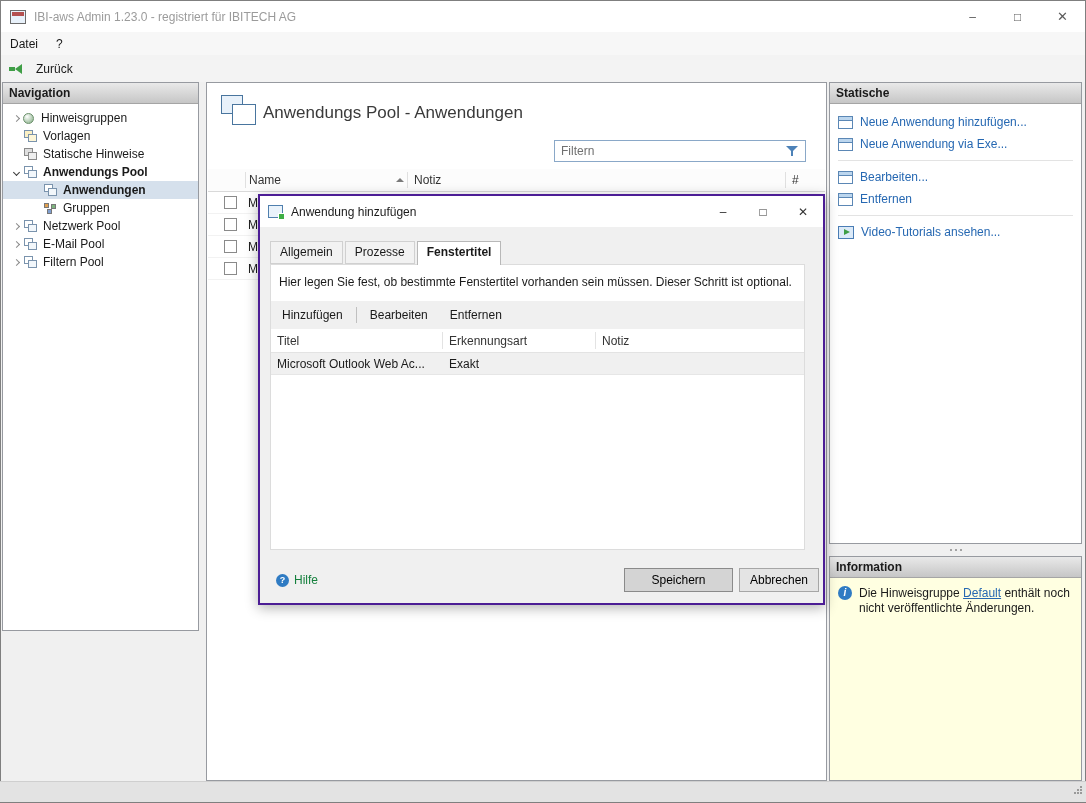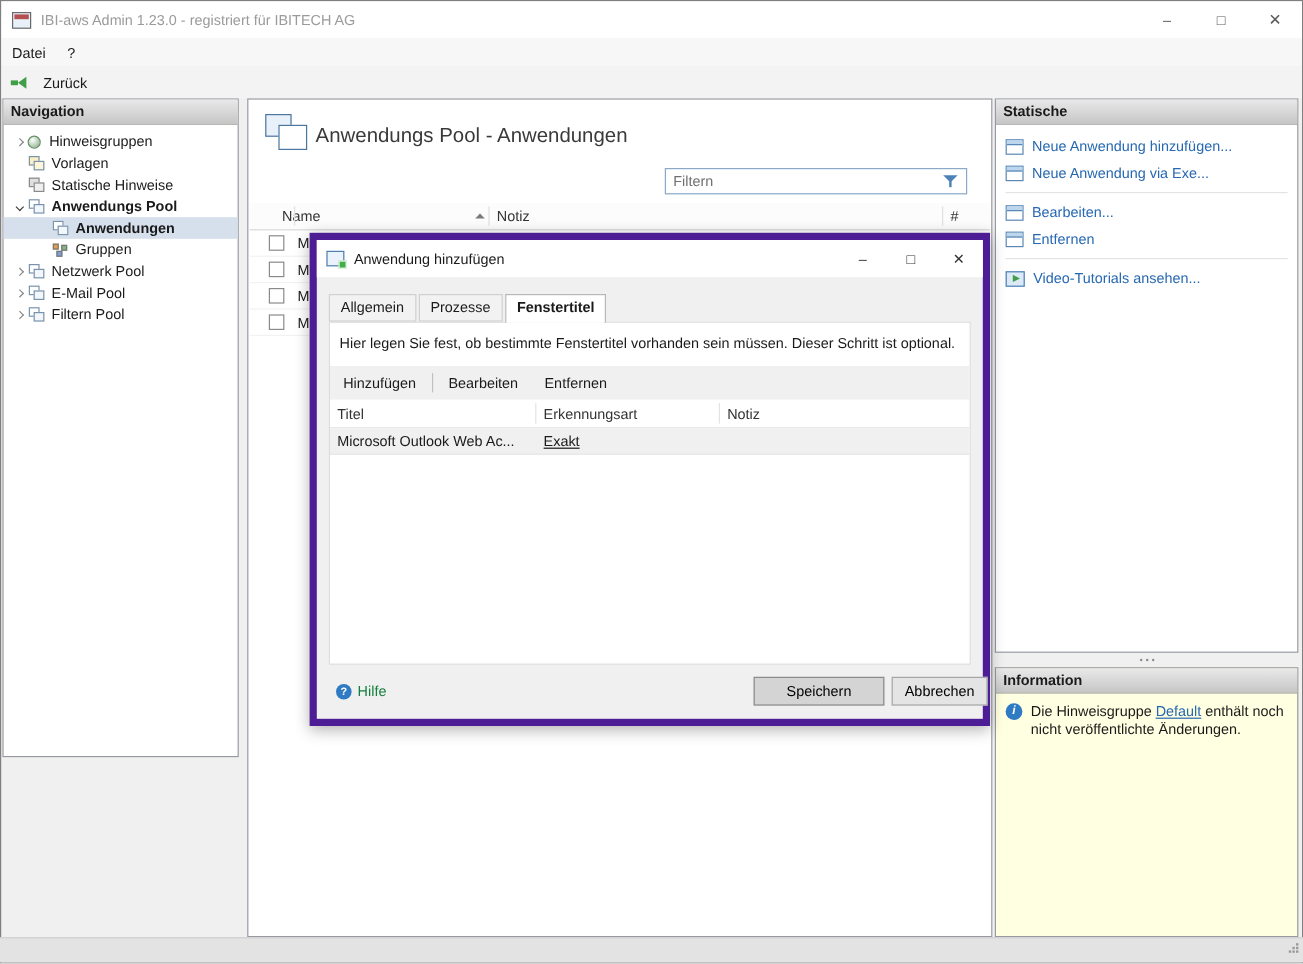--- a/index.html
+++ b/index.html
@@ -67,21 +67,21 @@
   .main-title { position:absolute; left:56px; top:20px; font-size:17px; color:#3a3a3a; }
   .filter-box { position:absolute; left:347px; top:57px; width:252px; height:22px; border:1px solid #8aa8c8; background:#fff;
                 display:flex; align-items:center; }
   .filter-box input { flex:1; border:none; outline:none; height:18px; padding-left:6px; font:12px "Liberation Sans", sans-serif; color:#333; background:transparent; }
   .filter-box input::placeholder { color:#707070; opacity:1; }
   .funnel { position:relative; width:13px; height:12px; margin-right:6px; flex:none; }
   .funnel::before { content:""; position:absolute; left:0; top:1px; border-left:6px solid transparent; border-right:6px solid transparent; border-top:6px solid #4d82b8; }
   .funnel::after { content:""; position:absolute; left:5px; top:6px; width:2px; height:5px; background:#4d82b8; }
   .mtable-header { position:absolute; left:1px; right:1px; top:86px; height:23px; background:#fcfcfc; border-bottom:1px solid #d9d9d9; }
   .mth { position:absolute; top:4px; color:#333; }
-  .mth.name { left:27px; } .mth.notiz { left:206px; } .mth.num { left:584px; }
+  .mth.name { left:41px; } .mth.notiz { left:206px; } .mth.num { left:584px; }
   .sortup { position:absolute; left:188px; top:9px; width:0; height:0; border-left:4px solid transparent; border-right:4px solid transparent; border-bottom:4px solid #7a7a7a; }
   .vsep { position:absolute; top:3px; width:1px; height:16px; background:#e0e0e0; }
   .mrow { position:absolute; left:1px; right:1px; height:22px; border-bottom:1px solid #f2f2f2; display:flex; align-items:center; }
   .cb { width:13px; height:13px; border:1px solid #8a8a8a; background:#fff; margin-left:16px; flex:none; }
   .mrow .lbl { margin-left:11px; }
 
   
   #actions-panel { left:829px; top:82px; width:253px; height:462px; }
   .act-list { padding-top:7px; }
   .act-item { display:flex; align-items:center; height:22px; padding-left:8px; color:#2668b2; cursor:pointer; }
@@ -98,41 +98,41 @@
   #info-panel { left:829px; top:556px; width:253px; height:225px; background:#ffffe1; }
   .info-body { display:flex; padding:8px 8px 0 8px; }
   .info-ico { width:14px; height:14px; border-radius:50%; background:#2f7bc3; color:#fff; flex:none; margin-right:7px;
               font-size:10px; font-weight:bold; font-style:italic; text-align:center; line-height:14px; }
   .info-ico::before { content:"i"; }
   .info-text { line-height:15px; }
   .info-text a { color:#2668b2; text-decoration:underline; cursor:pointer; }
 
   
   .dialog { position:absolute; left:258px; top:194px; width:567px; height:411px; background:#f0f0f0;
-            border:6px solid #4c1d95; box-shadow:0 3px 12px rgba(0,0,0,.3); z-index:10; }
+            border:2px solid #4c1d95; box-shadow:0 3px 12px rgba(0,0,0,.3); z-index:10; }
   .dlg-titlebar { position:absolute; left:0; top:0; width:100%; height:31px; background:#fff; display:flex; align-items:center; }
   .dlg-ico { position:relative; width:15px; height:13px; margin:0 8px; border:1px solid #4f7fae; background:#eaf3fb; flex:none; }
   .dlg-ico .plus { position:absolute; right:-3px; bottom:-3px; width:7px; height:7px; background:#3faf46; border:1px solid #fff; }
   .dlg-controls { margin-left:auto; display:flex; height:100%; }
   .dlg-btn { width:40px; height:100%; display:flex; align-items:center; justify-content:center; color:#333; }
   .tabs { position:absolute; left:10px; top:46px; height:23px; display:flex; align-items:flex-end; z-index:3; }
   .tab { padding:3px 9px 4px; background:#f2f2f2; border:1px solid #d0d0d0; margin-right:2px; margin-bottom:1px; color:#1a1a1a; }
   .tab.active { background:#fff; border-color:#b8b8b8; border-bottom:none; font-weight:bold; padding-bottom:6px; margin-bottom:0; }
   .tab-page { position:absolute; left:10px; top:68px; width:535px; height:286px; background:#fff; border:1px solid #dcdcdc; overflow:hidden; }
   .dlg-desc { padding:10px 8px 12px 8px; color:#1a1a1a; }
   .dlg-toolbar { height:28px; background:#f0f0f0; display:flex; align-items:center; }
   .dtb-btn { padding:0 10px; height:22px; line-height:22px; margin:0 1px; }
   .dtb-sep { width:1px; height:16px; background:#c0c0c0; margin:0 2px; }
   .dtable-header { position:relative; height:24px; border-bottom:1px solid #e3e3e3; }
   .dth { position:absolute; top:5px; color:#333; }
   .dth.c1 { left:6px; } .dth.c2 { left:178px; } .dth.c3 { left:331px; }
   .dvsep { position:absolute; top:3px; width:1px; height:17px; background:#e3e3e3; }
   .drow { height:22px; background:#f0f0f0; border-bottom:1px solid #e6e6e6; position:relative; }
   .dtd { position:absolute; top:4px; }
-  .dtd.c1 { left:6px; } .dtd.c2 { left:178px;text-decoration:underline; } .dtd.c3 { left:331px; }
+  .dtd.c1 { left:6px; } .dtd.c2 { left:178px; } .dtd.c3 { left:331px; }
   .dlg-bottom { position:absolute; left:0; bottom:0; width:100%; height:44px; }
   .help-link { position:absolute; left:16px; top:14px; display:flex; align-items:center; color:#15803d; cursor:pointer; }
   .help-ico { width:13px; height:13px; border-radius:50%; background:#2f7bc3; color:#fff; font-size:9px; font-weight:bold;
               text-align:center; line-height:13px; margin-right:5px; }
   .help-ico::before { content:"?"; }
   .btn { position:absolute; top:9px; height:24px; text-align:center; line-height:22px; font:12px "Liberation Sans", sans-serif; }
   .btn.save { left:364px; width:109px; background:#d4d4d4; border:1px solid #8a8a8a; }
   .btn.cancel { left:479px; width:80px; background:#e4e4e4; border:1px solid #a6a6a6; }
 
   

